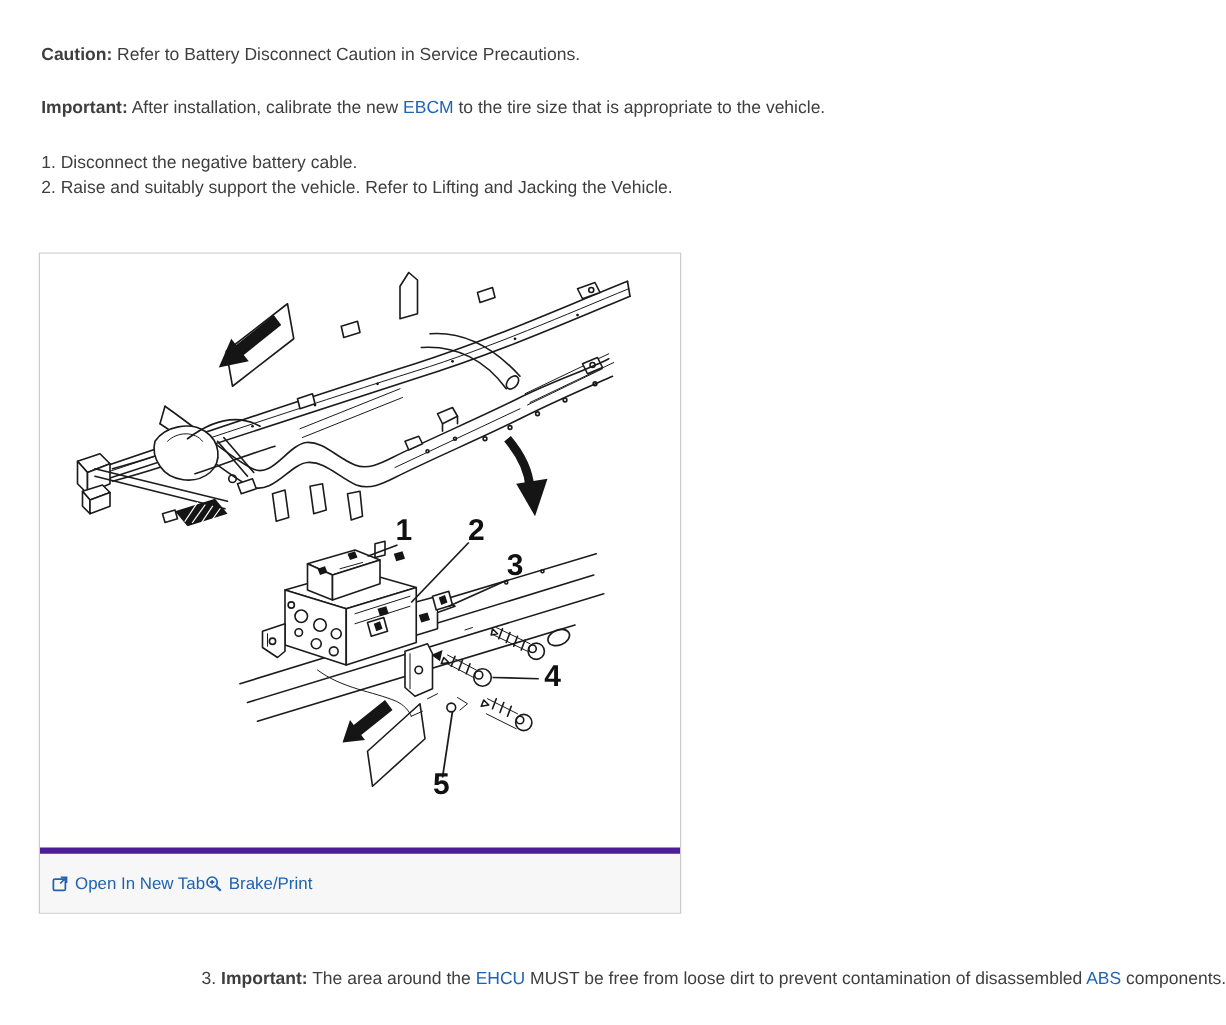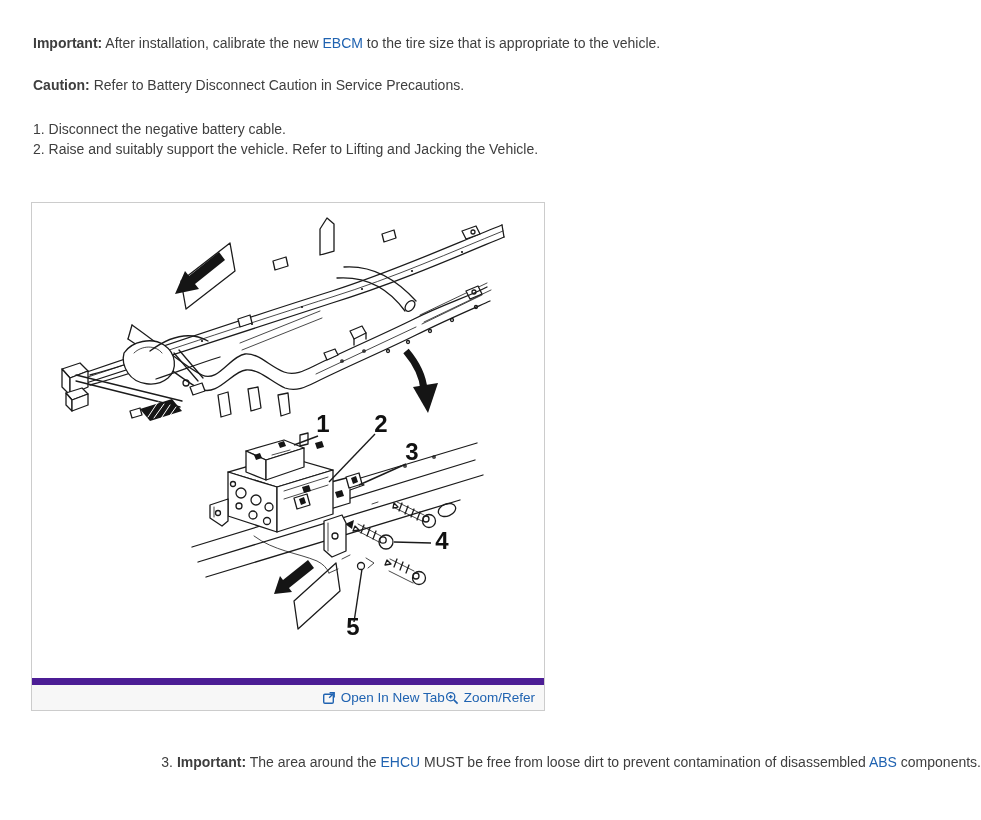--- a/index.html
+++ b/index.html
@@ -5,42 +5,42 @@
   html,body{margin:0;padding:0;background:#fff;}
   body{width:981px;height:820px;overflow:hidden;font-family:"Liberation Sans",sans-serif;color:#3e3e3e;font-size:14px;}
   .page{padding:9px 0 0 30px;}
   .title-line{font-size:14.5px;font-weight:700;line-height:21px;color:#3a3a3a;}
   .lnk{color:#2063b1;cursor:pointer;}
   .note{margin:26px 0 0 3px;line-height:16px;}
   b.lbl{font-weight:700;}
   .steps{margin:26px 0 0 3px;line-height:20px;}
   .figure{margin:43px 0 0 1px;width:514px;border:1px solid #ccc;background:#fff;box-sizing:border-box;}
   .fig-canvas{display:block;background:#fff;}
-  .fig-footer{height:25px;background:#f7f7f7;border-top:7px solid #4c1d95;display:flex;align-items:center;justify-content:flex-end;padding:0 9px;font-size:13.5px;}
+  .fig-footer{height:25px;background:#f7f7f7;border-top:5px solid #4c1d95;display:flex;align-items:center;justify-content:flex-start;padding:11px 9px;font-size:13.5px;}
   .fig-link{color:#2063b1;display:flex;align-items:center;gap:5px;cursor:pointer;}
   .fig-link svg{flex:0 0 auto;}
   .step3{margin-top:43px;text-align:right;}
   .art{stroke:#1b1b1b;fill:none;stroke-width:1.3;stroke-linejoin:round;stroke-linecap:round;}
   .thin{stroke-width:0.8;}
   .wfill{fill:#fff;}
   .bfill{fill:#151515;stroke:none;}
   .callout-num{font-family:"Liberation Sans",sans-serif;font-weight:700;font-size:24px;fill:#111;}
 </style>
 </head>
 <body>
 
 <div class="page">
 
 
   <p class="note">
+    <b class="lbl">Caution:</b><span> Refer to Battery Disconnect Caution in Service Precautions.</span>
+  </p>
+
+  <p class="note">
     <b class="lbl">Important:</b><span> After installation, calibrate the new </span><span class="lnk">EBCM</span><span> to the tire size that is appropriate to the vehicle.</span>
-  </p>
-
-  <p class="note">
-    <b class="lbl">Caution:</b><span> Refer to Battery Disconnect Caution in Service Precautions.</span>
   </p>
 
   <div class="steps">
     <div><span>1. </span><span>Disconnect the negative battery cable.</span></div>
     <div><span>2. </span><span>Raise and suitably support the vehicle. Refer to Lifting and Jacking the Vehicle.</span></div>
   </div>
 
   <div class="figure">
     <svg class="fig-canvas" width="512" height="475" viewBox="0 0 512 475">
 
@@ -257,21 +257,21 @@
         </svg>
         <span>Open In New Tab</span>
       </span>
       <span class="fig-link">
         <svg width="14" height="14" viewBox="0 0 14 14" fill="none" stroke="#2063b1" stroke-width="1.3">
           <circle cx="5.7" cy="5.7" r="4.1"></circle>
           <line x1="5.7" y1="3.9" x2="5.7" y2="7.5"></line>
           <line x1="3.9" y1="5.7" x2="7.5" y2="5.7"></line>
           <line x1="8.9" y1="8.9" x2="12.6" y2="12.6" stroke-width="1.7"></line>
         </svg>
-        <span>Zoom/Refer</span>
+        <span>Brake/Print</span>
       </span>
     </div>
   </div>
 
   <p class="note step3">
     <span>3. </span><b class="lbl">Important:</b><span> The area around the </span><span class="lnk">EHCU</span><span> MUST be free from loose dirt to prevent contamination of disassembled </span><span class="lnk">ABS</span><span> components.</span>
   </p>
 
 </div>
 

